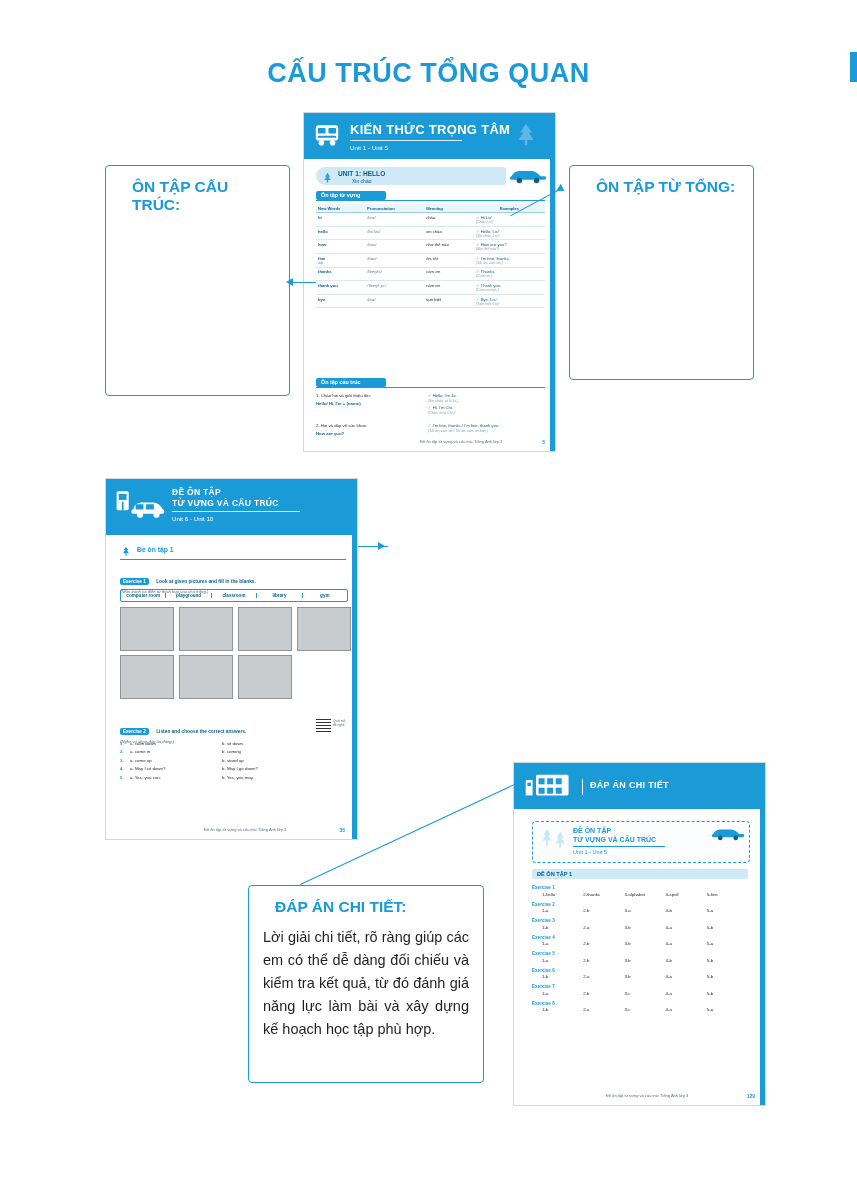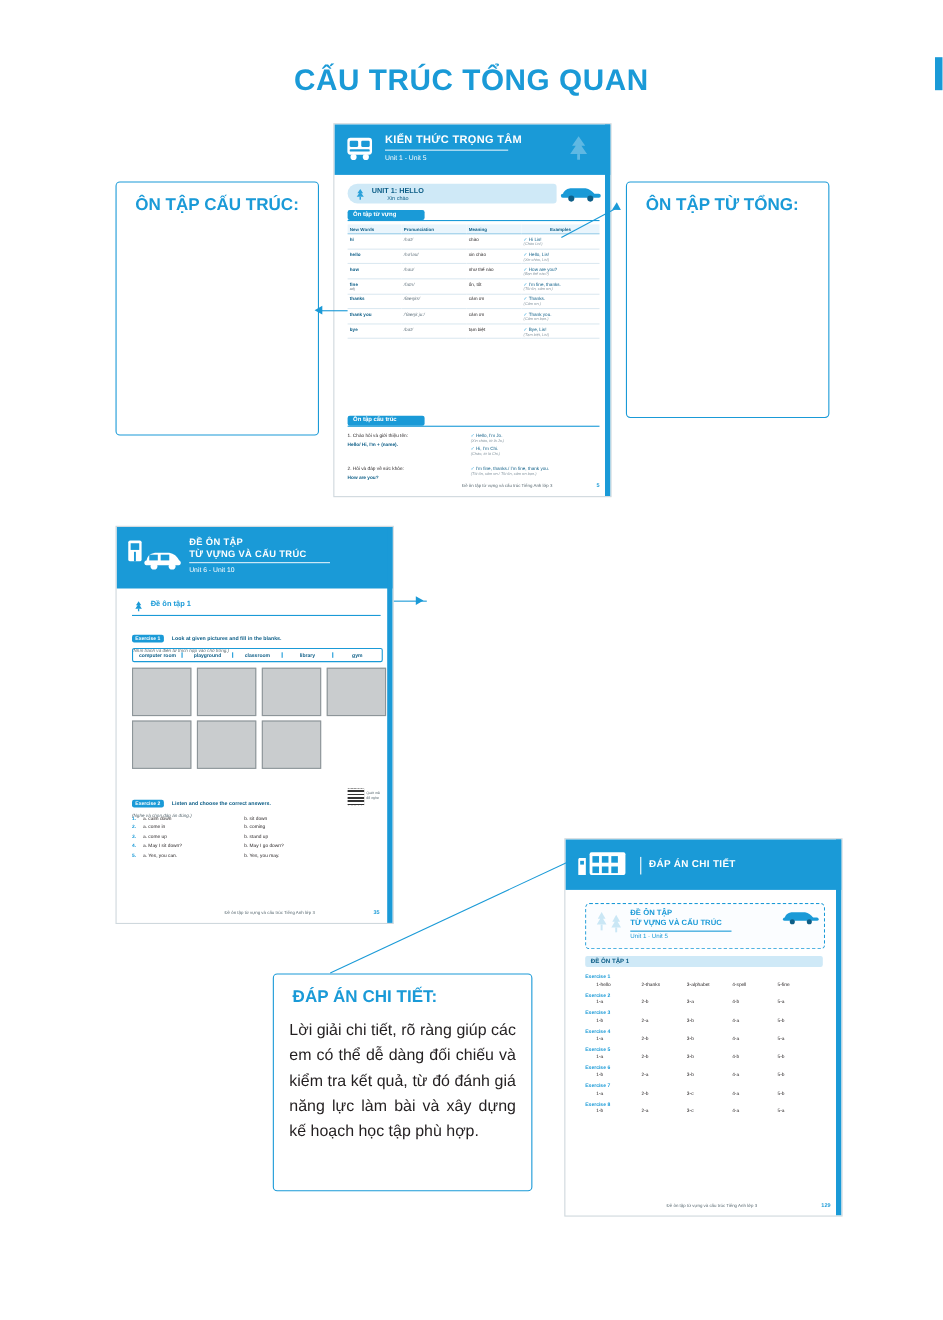--- a/index.html
+++ b/index.html
@@ -14,21 +14,21 @@
     position:absolute;top:58px;left:0;width:857px;text-align:center;
     font-size:27px;font-weight:bold;color:#1a9ad7;letter-spacing:.5px;
   }
 
   
   .callout{
     position:absolute;border:1.3px solid #1a9ad7;border-radius:4px;
     background:#ffffff;box-sizing:border-box;padding:12px 14px 14px 14px;
   }
   .callout h3{
-    margin:0 0 10px 3px;font-size:15.5px;font-weight:bold;color:#1a9ad7;
+    margin:0 0 10px 12px;font-size:15.5px;font-weight:bold;color:#1a9ad7;
   }
   .callout p{
     margin:0;font-size:14.5px;line-height:1.58;text-align:justify;color:#231f20;
   }
 
   
   .line{position:absolute;background:#1a9ad7;height:1.2px;transform-origin:0 0;}
   .arrow{position:absolute;width:0;height:0;border-style:solid;}
 
   
@@ -91,21 +91,21 @@
         <svg viewBox="0 0 40 34" width="28" height="24">
           <rect x="4" y="3" width="32" height="22" rx="4" fill="#ffffff"></rect>
           <rect x="7" y="7" width="11" height="8" rx="1.5" fill="#1a9ad7"></rect>
           <rect x="22" y="7" width="11" height="8" rx="1.5" fill="#1a9ad7"></rect>
           <rect x="7" y="18" width="26" height="3" rx="1.2" fill="#1a9ad7"></rect>
           <circle cx="12" cy="28" r="4" fill="#ffffff"></circle>
           <circle cx="28" cy="28" r="4" fill="#ffffff"></circle>
         </svg>
       </div>
       <div style="position:absolute;left:46px;top:9px;">
-        <div class="ttl" style="font-size:10px;">KIẾN THỨC TRỌNG TÂM</div>
+        <div class="ttl" style="font-size:13px;">KIẾN THỨC TRỌNG TÂM</div>
         <div class="white-rule" style="width:112px;margin:3px 0 3px 0;"></div>
         <div class="sub" style="font-size:6.2px;">Unit 1 - Unit 5</div>
       </div>
 
       <div style="position:absolute;right:12px;top:8px;opacity:.30;">
         <svg viewBox="0 0 40 32" width="34" height="28">
           <path d="M20 3 L27 13 H23 L29 22 H11 L17 13 H13 Z" fill="#ffffff"></path>
           <rect x="18.5" y="22" width="3" height="6" fill="#ffffff"></rect>
         </svg>
       </div>

